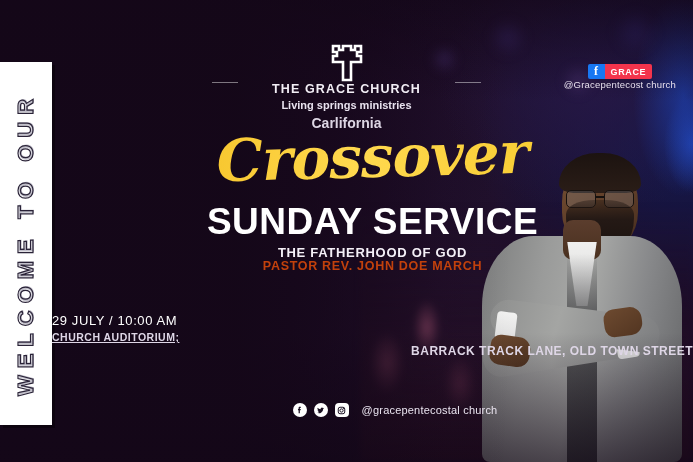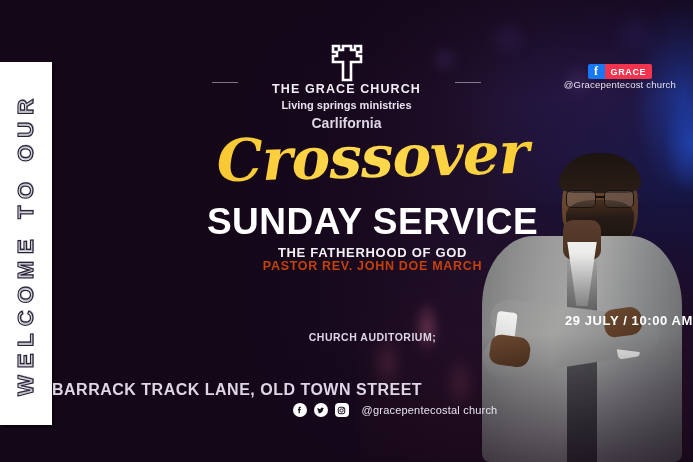--- a/index.html
+++ b/index.html
@@ -323,45 +323,44 @@
     font-size: 12.5px;
     font-weight: 700;
     letter-spacing: 0.7px;
     color: #c2410c;
   }
 
   
   .ev-when {
     position: absolute;
     left: 52px; right: 0; top: 313px;
-    text-align: right;
+    text-align: left;
     font-size: 13px;
-    font-weight: 700;
+    font-weight: 400;
     letter-spacing: 0.6px;
     color: #ffffff;
-    padding-left: 20px;
   }
   .ev-venue {
     position: absolute;
     left: 52px; right: 0; top: 331px;
-    text-align: center;
+    text-align: left;
     font-size: 10.5px;
     font-weight: 700;
     letter-spacing: 0.5px;
     color: #ded6e6;
+    text-decoration: underline;
   }
   .ev-addr {
     position: absolute;
     left: 52px; right: 0; top: 344px;
-    text-align: left;
-    font-size: 16px;
+    text-align: right;
+    font-size: 12px;
     font-weight: 700;
     letter-spacing: 0.5px;
     color: #ded6e6;
-    margin-top: 37px;
   }
 
   
   .social {
     position: absolute;
     left: 52px; right: 0; top: 403px;
     display: flex;
     align-items: center;
     justify-content: center;
     gap: 7px;

